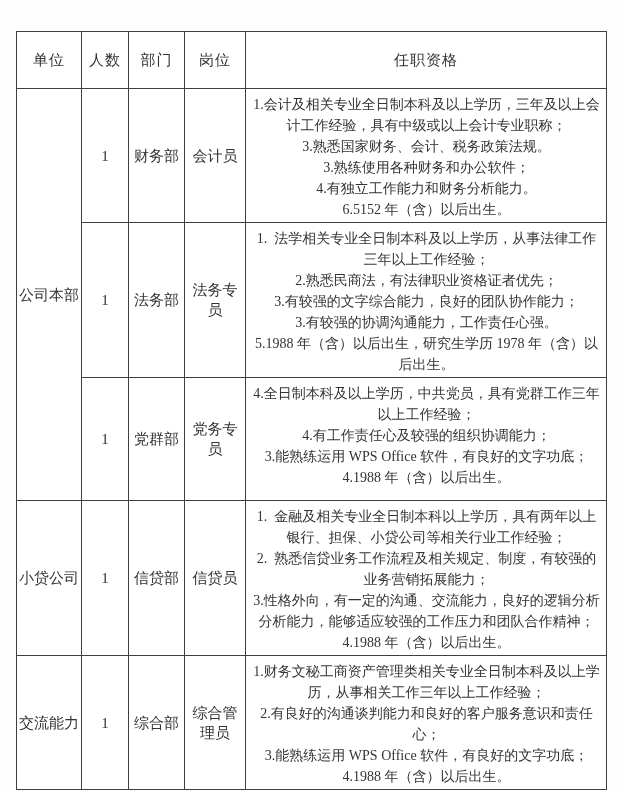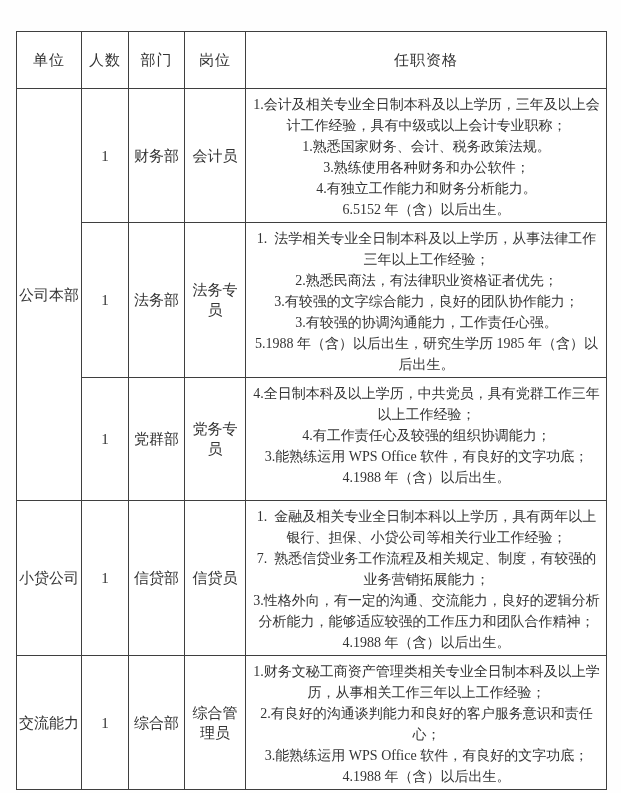--- a/index.html
+++ b/index.html
@@ -71,57 +71,57 @@
       </tr>
     </thead>
     <tbody id="table-body">
         <tr style="height: 130px;">
           <td class="center-cell" rowspan="3">公司本部</td>
           <td class="center-cell">1</td>
           <td class="center-cell">财务部</td>
           <td class="center-cell">会计员</td>
           <td class="qual-cell">
             <div class="qual-item">1.会计及相关专业全日制本科及以上学历，三年及以上会计工作经验，具有中级或以上会计专业职称；</div>
-            <div class="qual-item">1.熟悉国家财务、会计、税务政策法规。</div>
+            <div class="qual-item">3.熟悉国家财务、会计、税务政策法规。</div>
             <div class="qual-item">3.熟练使用各种财务和办公软件；</div>
             <div class="qual-item">4.有独立工作能力和财务分析能力。</div>
             <div class="qual-item">6.5152 年（含）以后出生。</div>
           </td>
         </tr>
         <tr style="height: 154px;">
           <td class="center-cell">1</td>
           <td class="center-cell">法务部</td>
           <td class="center-cell">法务专员</td>
           <td class="qual-cell">
             <div class="qual-item">1.  法学相关专业全日制本科及以上学历，从事法律工作三年以上工作经验；</div>
             <div class="qual-item">2.熟悉民商法，有法律职业资格证者优先；</div>
             <div class="qual-item">3.有较强的文字综合能力，良好的团队协作能力；</div>
             <div class="qual-item">3.有较强的协调沟通能力，工作责任心强。</div>
-            <div class="qual-item">5.1988 年（含）以后出生，研究生学历 1985 年（含）以后出生。</div>
+            <div class="qual-item">5.1988 年（含）以后出生，研究生学历 1978 年（含）以后出生。</div>
           </td>
         </tr>
         <tr style="height: 123px;">
           <td class="center-cell">1</td>
           <td class="center-cell">党群部</td>
           <td class="center-cell">党务专员</td>
           <td class="qual-cell">
             <div class="qual-item">4.全日制本科及以上学历，中共党员，具有党群工作三年以上工作经验；</div>
             <div class="qual-item">4.有工作责任心及较强的组织协调能力；</div>
             <div class="qual-item">3.能熟练运用 WPS Office 软件，有良好的文字功底；</div>
             <div class="qual-item">4.1988 年（含）以后出生。</div>
           </td>
         </tr>
         <tr style="height: 147px;">
           <td class="center-cell" rowspan="1">小贷公司</td>
           <td class="center-cell">1</td>
           <td class="center-cell">信贷部</td>
           <td class="center-cell">信贷员</td>
           <td class="qual-cell">
             <div class="qual-item">1.  金融及相关专业全日制本科以上学历，具有两年以上银行、担保、小贷公司等相关行业工作经验；</div>
-            <div class="qual-item">7.  熟悉信贷业务工作流程及相关规定、制度，有较强的业务营销拓展能力；</div>
+            <div class="qual-item">2.  熟悉信贷业务工作流程及相关规定、制度，有较强的业务营销拓展能力；</div>
             <div class="qual-item">3.性格外向，有一定的沟通、交流能力，良好的逻辑分析分析能力，能够适应较强的工作压力和团队合作精神；</div>
             <div class="qual-item">4.1988 年（含）以后出生。</div>
           </td>
         </tr>
         <tr style="height: 134px;">
           <td class="center-cell" rowspan="1">交流能力</td>
           <td class="center-cell">1</td>
           <td class="center-cell">综合部</td>
           <td class="center-cell">综合管理员</td>
           <td class="qual-cell">

